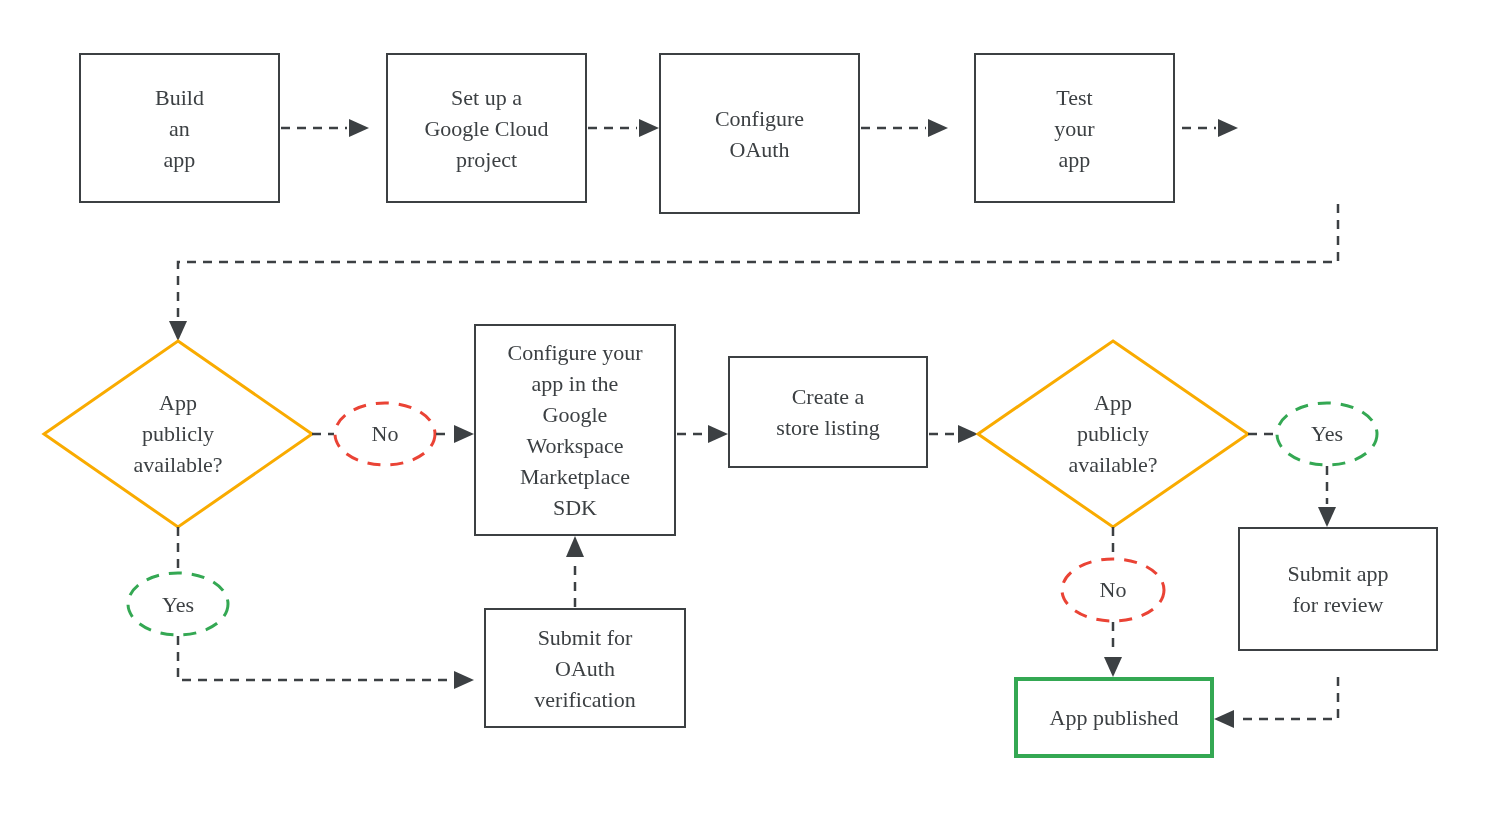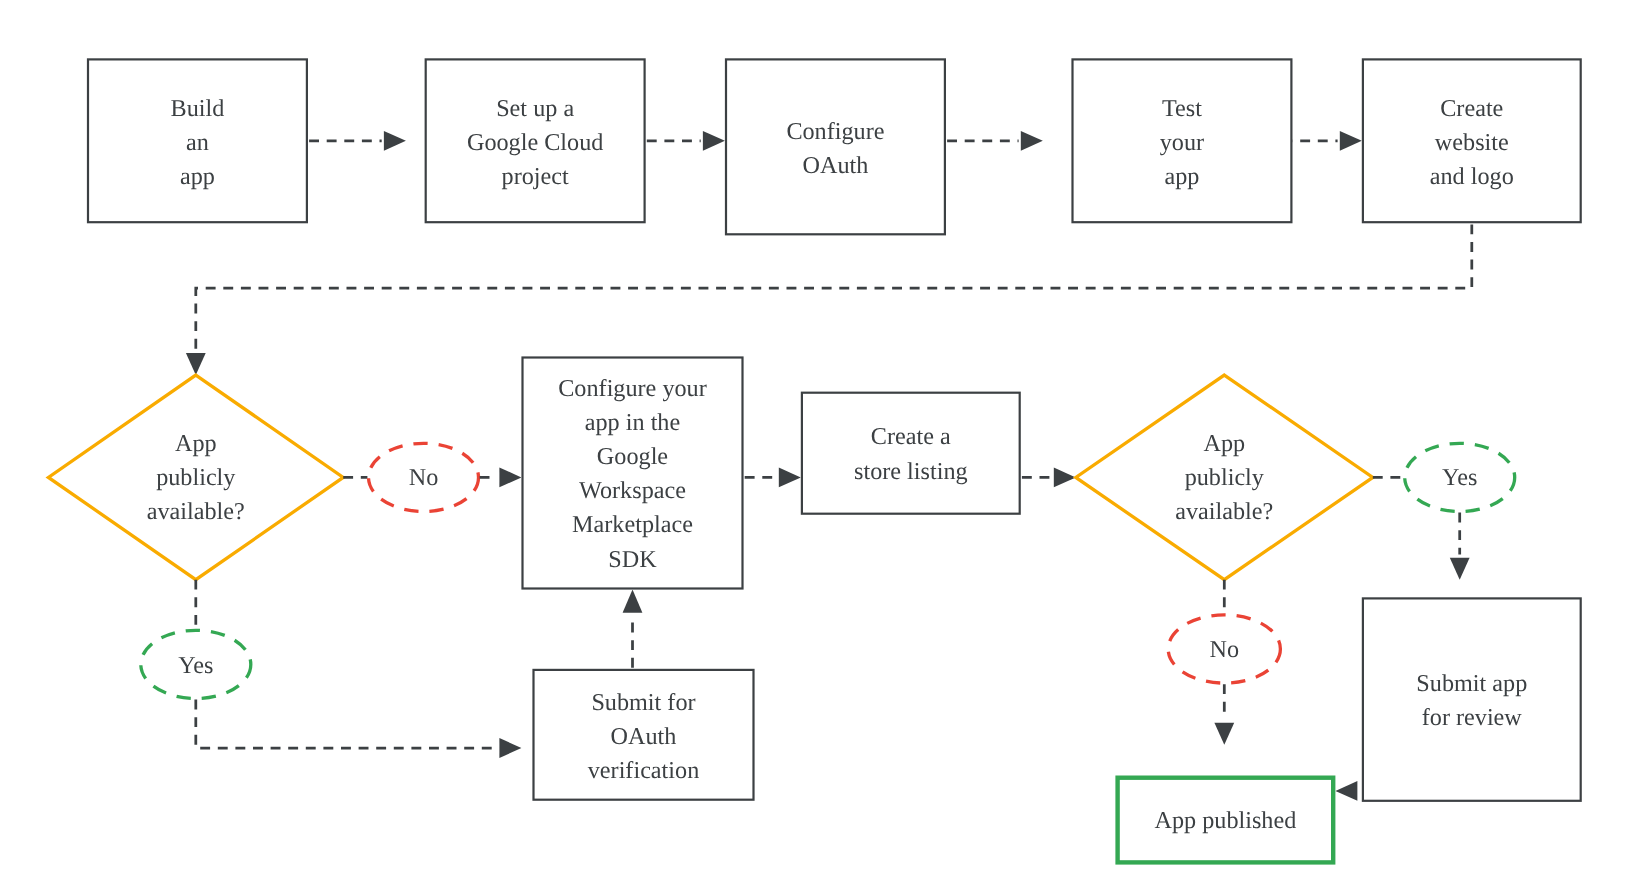--- a/index.html
+++ b/index.html
@@ -28,21 +28,21 @@
   .oval{fill:var(--node-fill);stroke-width:3;stroke-dasharray:13 10;}
   .oval.red{stroke:var(--no-outline);}
   .oval.green{stroke:var(--yes-outline);}
   .node{
     position:absolute;z-index:2;
     background:var(--node-fill);
     border:2.5px solid var(--line);
     box-sizing:border-box;
     display:flex;align-items:center;justify-content:center;
   }
-  .node.published{border:4px solid var(--published-outline);margin-top:28px;}
+  .node.published{border:4px solid var(--published-outline);}
   .lbl{
     white-space:pre-line;
     text-align:center;
     font-size:22px;
     line-height:31px;
     color:var(--text);
   }
   .floating{
     position:absolute;z-index:3;
     display:flex;align-items:center;justify-content:center;
@@ -149,46 +149,41 @@
 project</div>
   </div>
   <div class="node" style="left:659px;top:53px;width:201px;height:161px">
     <div class="lbl">Configure
 OAuth</div>
   </div>
   <div class="node" style="left:974px;top:53px;width:201px;height:150px">
     <div class="lbl">Test
 your
 app</div>
-  </div>
-  <div class="node" style="left:1238px;top:53px;width:200px;height:150px">
-    <div class="lbl">Create
-website
-and logo</div>
   </div>
 
   <div class="node" style="left:474px;top:324px;width:202px;height:212px">
     <div class="lbl">Configure your
 app in the
 Google
 Workspace
 Marketplace
 SDK</div>
   </div>
   <div class="node" style="left:728px;top:356px;width:200px;height:112px">
     <div class="lbl">Create a
 store listing</div>
   </div>
 
   <div class="node" style="left:484px;top:608px;width:202px;height:120px">
     <div class="lbl">Submit for
 OAuth
 verification</div>
   </div>
-  <div class="node" style="left:1238px;top:543px;width:200px;height:186px">
+  <div class="node" style="left:1238px;top:527px;width:200px;height:124px">
     <div class="lbl">Submit app
 for review</div>
   </div>
   <div class="node published" style="left:1014px;top:677px;width:200px;height:81px">
     <div class="lbl">App published</div>
   </div>
 
   <div class="floating" style="left:88px;top:387px;width:180px;height:93px">
     <div class="lbl">App
 publicly

